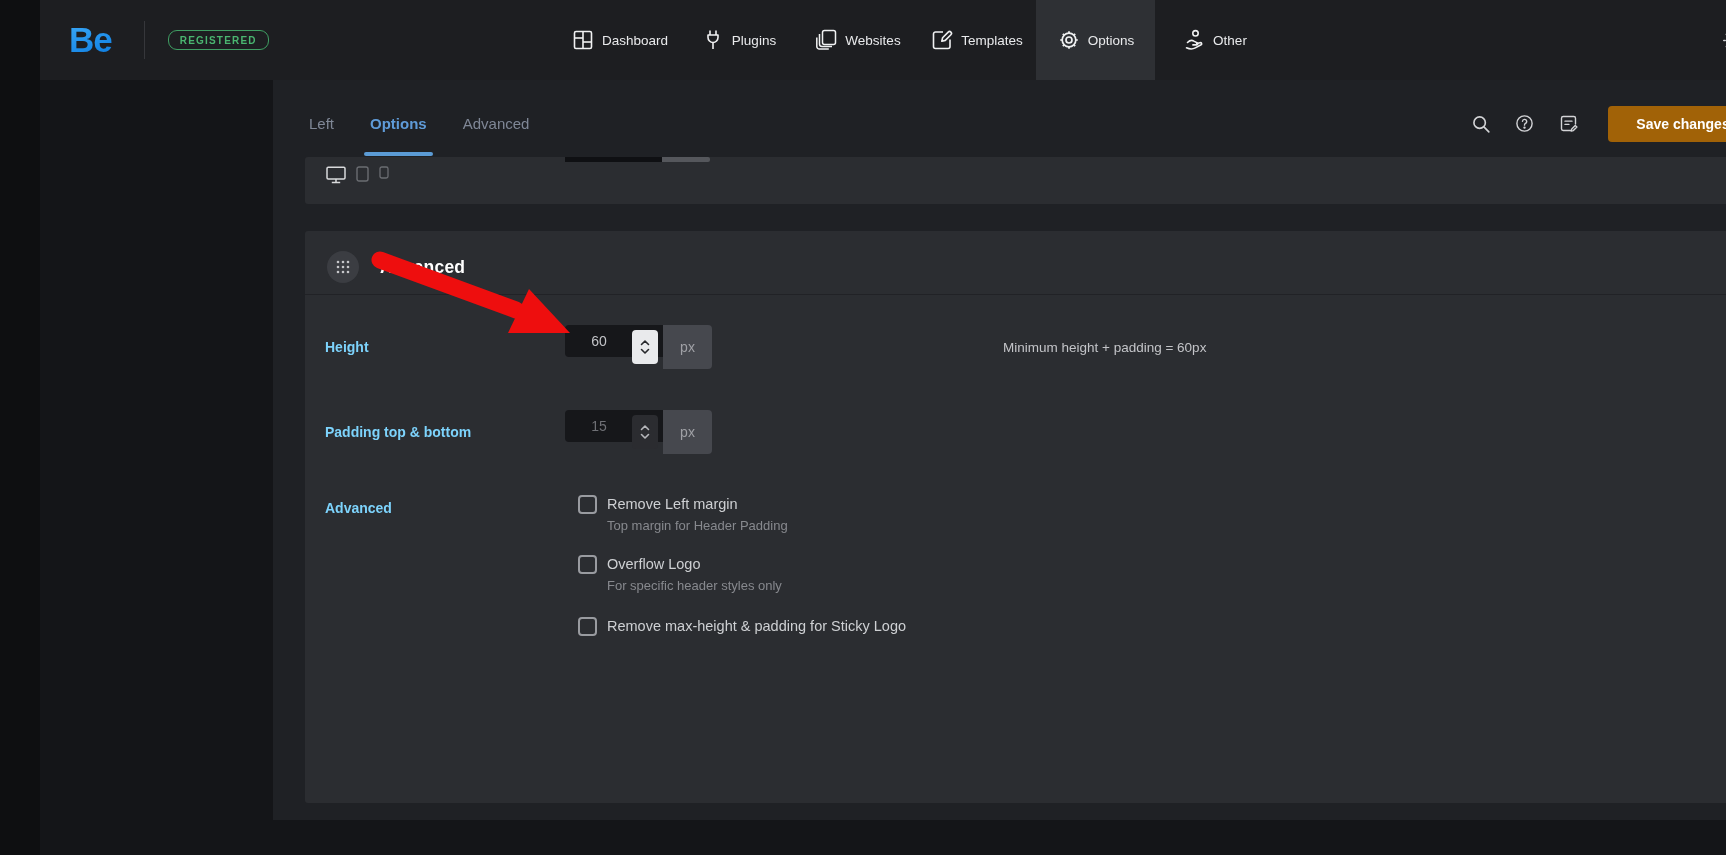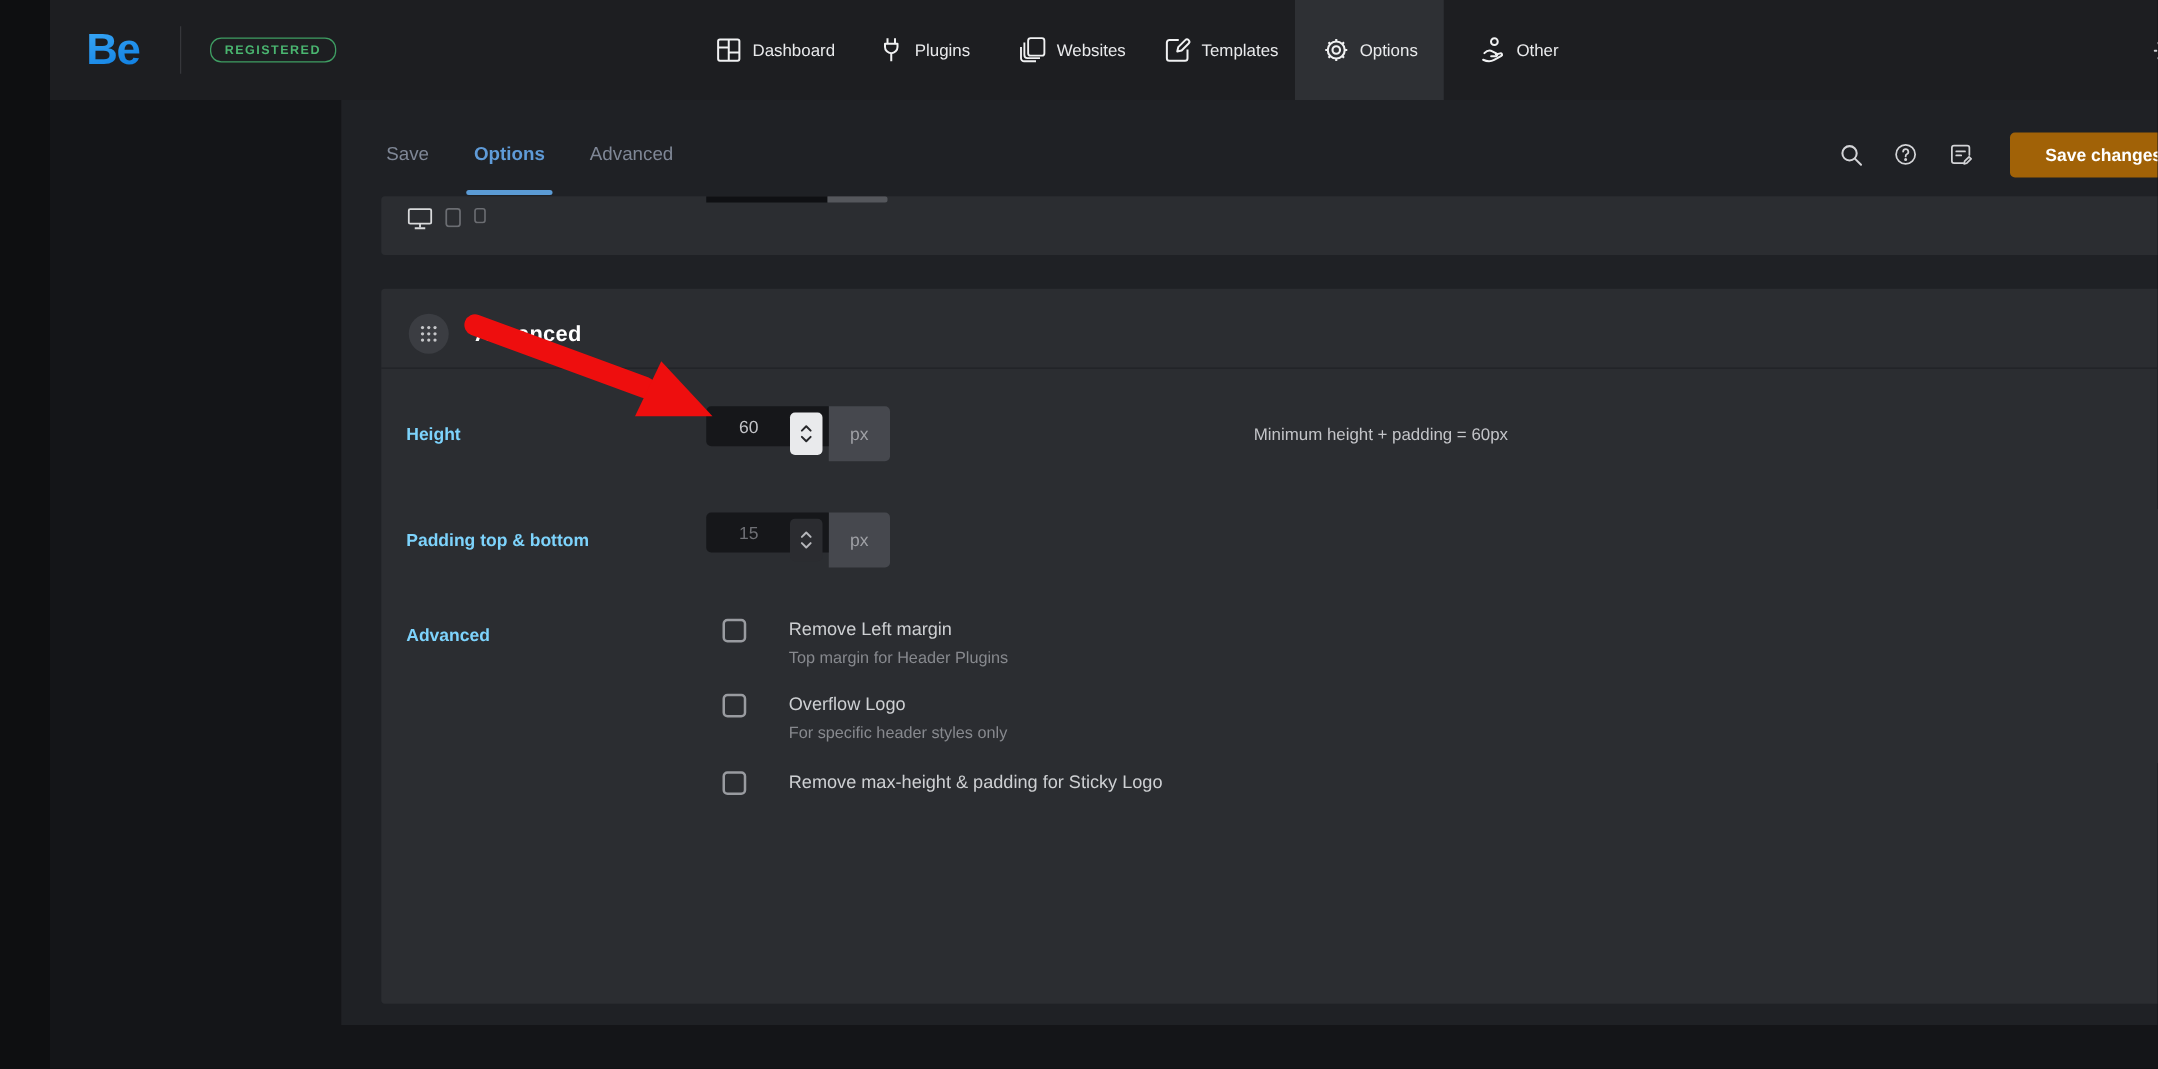--- a/index.html
+++ b/index.html
@@ -95,21 +95,21 @@
   .select {
     width:409px; height:42px; background:#131418; border-radius:4px;
     display:flex; align-items:center; padding:0 16px 0 21px; cursor:pointer;
   }
   .select-value { font-size:14px; color:#c7c8cc; }
   .select-chevron { margin-left:auto; color:#80828a; }
 
   .row-advanced { align-items:flex-start; }
   .row-advanced .row-label { padding-top:5px; }
   .opts { width:409px; display:flex; flex-direction:column; }
-  .opt { display:flex; align-items:flex-start; padding-left:13px;gap:24px; }
+  .opt { display:flex; align-items:flex-start; padding-left:13px; }
   .opt .box {
     flex:0 0 auto; width:19px; height:19px; border:2px solid #999ba0; border-radius:4px;
     display:flex; align-items:center; justify-content:center; cursor:pointer; background:transparent;
   }
   .opt .box.checked { border-color:#5b9bd5; color:#5b9bd5; }
   .opt-text { margin-left:10px; }
   .opt-label { font-size:14.5px; color:#ced0d3; line-height:19px; }
   .opt-sub { font-size:13px; color:#87898e; margin-top:4px; }
   .opt.m1 { margin-bottom:22px; }
   .opt.m2 { margin-bottom:24px; }
@@ -202,21 +202,21 @@
         <path d="M10.5 1.8 v1.4 M10.5 17.8 v1.4 M1.8 10.5 h1.4 M17.8 10.5 h1.4 M4.4 4.4 l1 1 M15.6 15.6 l1 1 M16.6 4.4 l-1 1 M5.4 15.6 l-1 1"></path>
       </svg>
     </span>
   </header>
 
   <div class="content">
 
     <div class="subnav">
       <div class="tabs">
         <div class="tab">
-          <span class="tab-label">Save</span>
+          <span class="tab-label">Left</span>
         </div>
         <div class="tab active">
           <span class="tab-label">Options</span>
           <span class="tab-underline"></span>
         </div>
         <div class="tab">
           <span class="tab-label">Advanced</span>
         </div>
       </div>
 
@@ -328,21 +328,21 @@
 
 
         <div class="row row-advanced">
           <span class="row-label">Advanced</span>
           <div class="opts">
 
             <div class="opt m1">
               <span class="box"></span>
               <span class="opt-text">
                 <span class="opt-label" style="display:block">Remove Left margin</span>
-                <span class="opt-sub" style="display:block">Top margin for Header Plugins</span>
+                <span class="opt-sub" style="display:block">Top margin for Header Padding</span>
               </span>
             </div>
 
             <div class="opt m2">
               <span class="box"></span>
               <span class="opt-text">
                 <span class="opt-label" style="display:block">Overflow Logo</span>
                 <span class="opt-sub" style="display:block">For specific header styles only</span>
               </span>
             </div>

